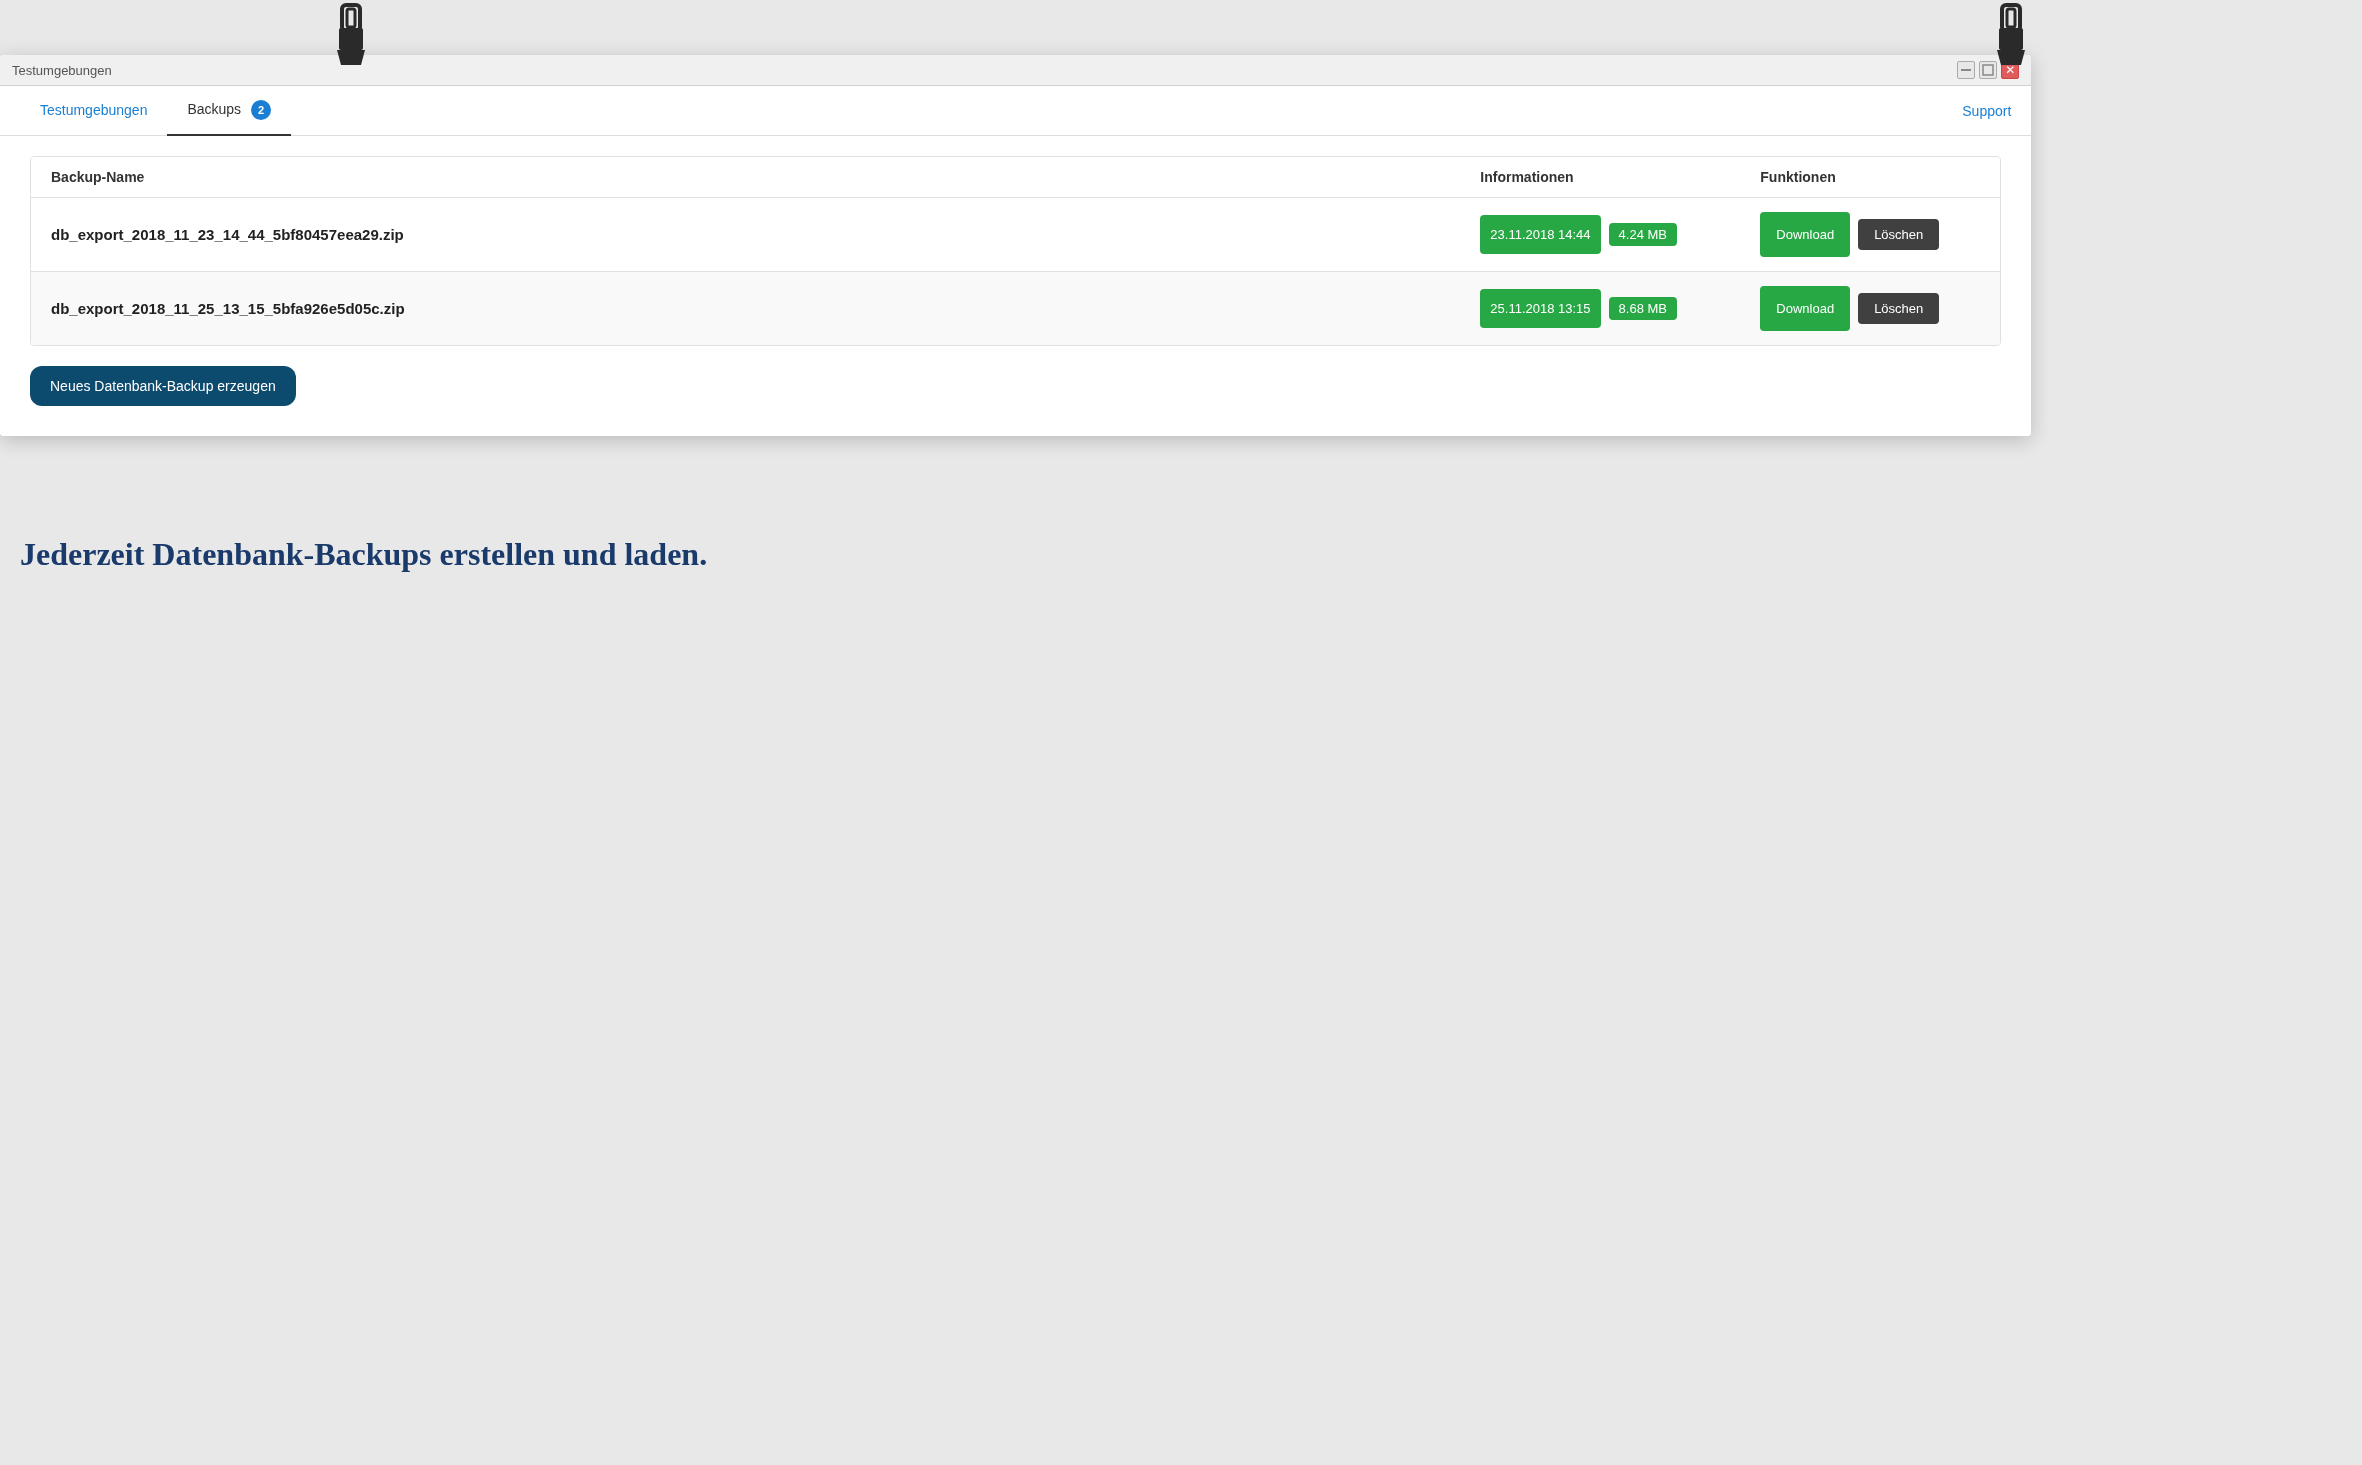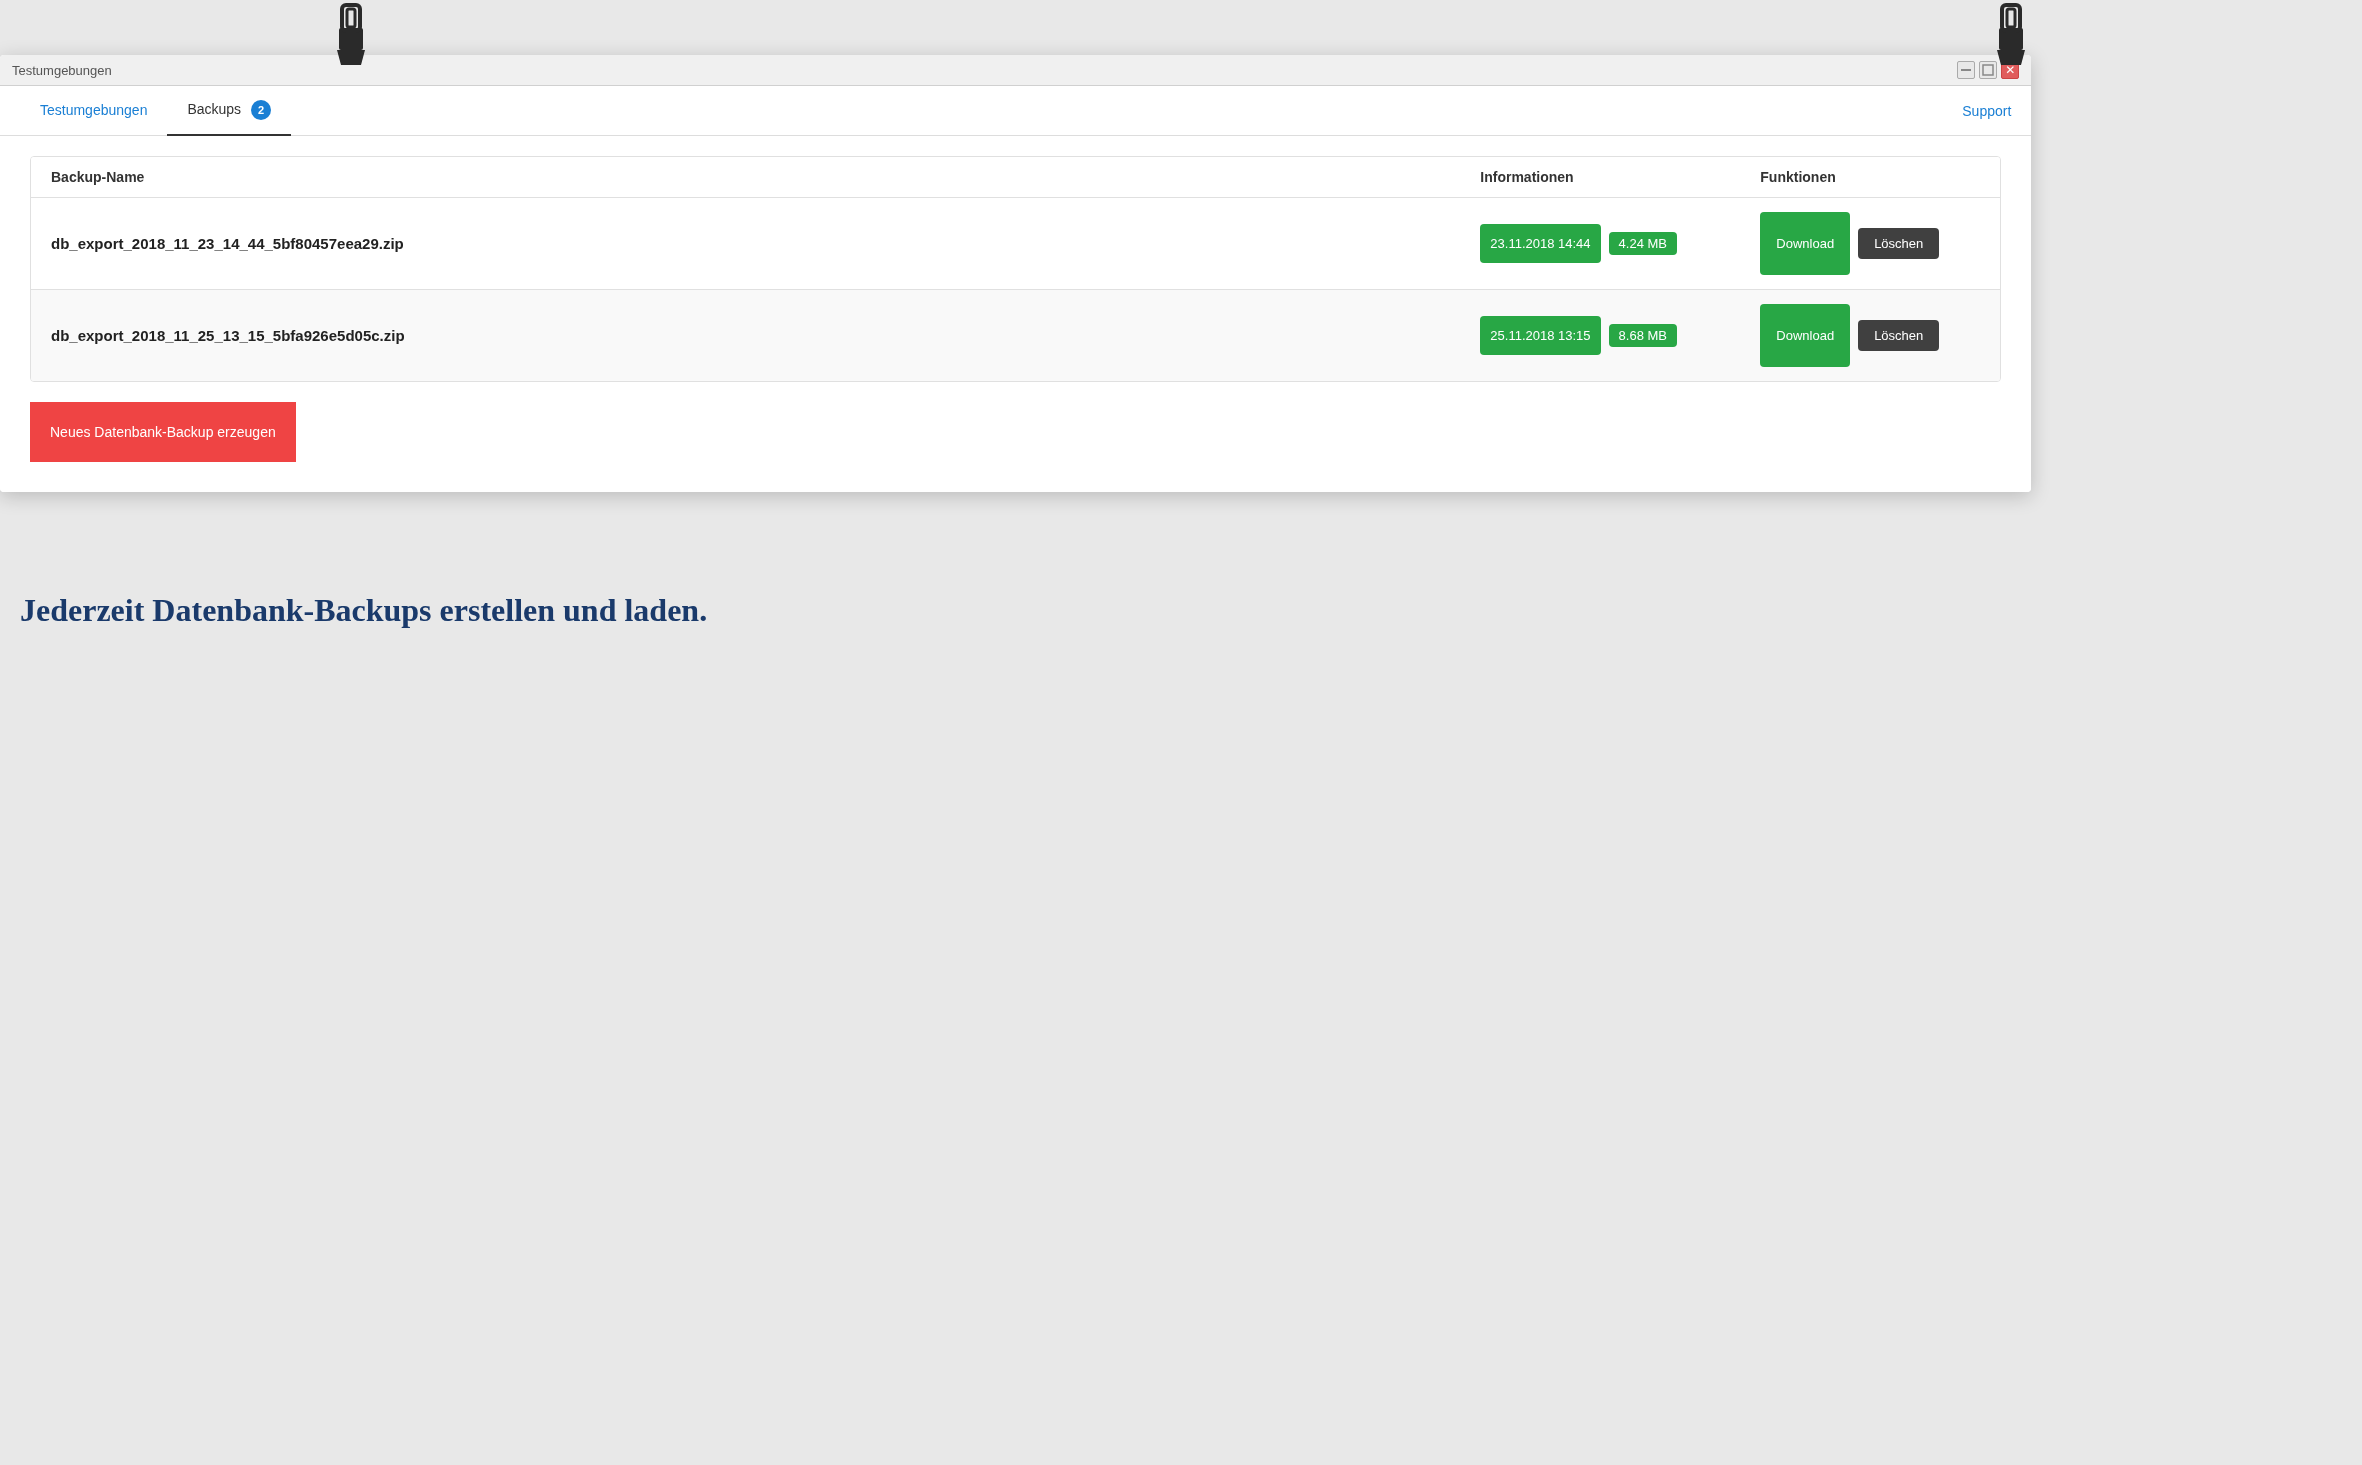--- a/index.html
+++ b/index.html
@@ -216,44 +216,44 @@
     .actions-cell {
       display: flex;
       align-items: center;
       gap: 8px;
     }
 
     .btn-download {
       background: #28a745;
       color: white;
       border: none;
-      padding: 24px 16px;
+      padding: 15px 16px;
       border-radius: 4px;
       font-size: 13px;
       font-weight: 500;
       cursor: pointer;
     }
 
     .btn-delete {
       background: #404040;
       color: white;
       border: none;
       padding: 8px 16px;
       border-radius: 4px;
       font-size: 13px;
       font-weight: 500;
       cursor: pointer;
     }
 
     .btn-new-backup {
-      background: #ef4444;
+      background: #0c4a6e;
       color: white;
       border: none;
-      padding: 22px 20px;
-      border-radius: 0;
+      padding: 12px 20px;
+      border-radius: 12px;
       font-size: 14px;
       cursor: pointer;
       margin-top: 20px;
     }
 
     
     .tagline-section {
       margin-top: 60px;
       padding: 40px 20px;
       text-align: center;

